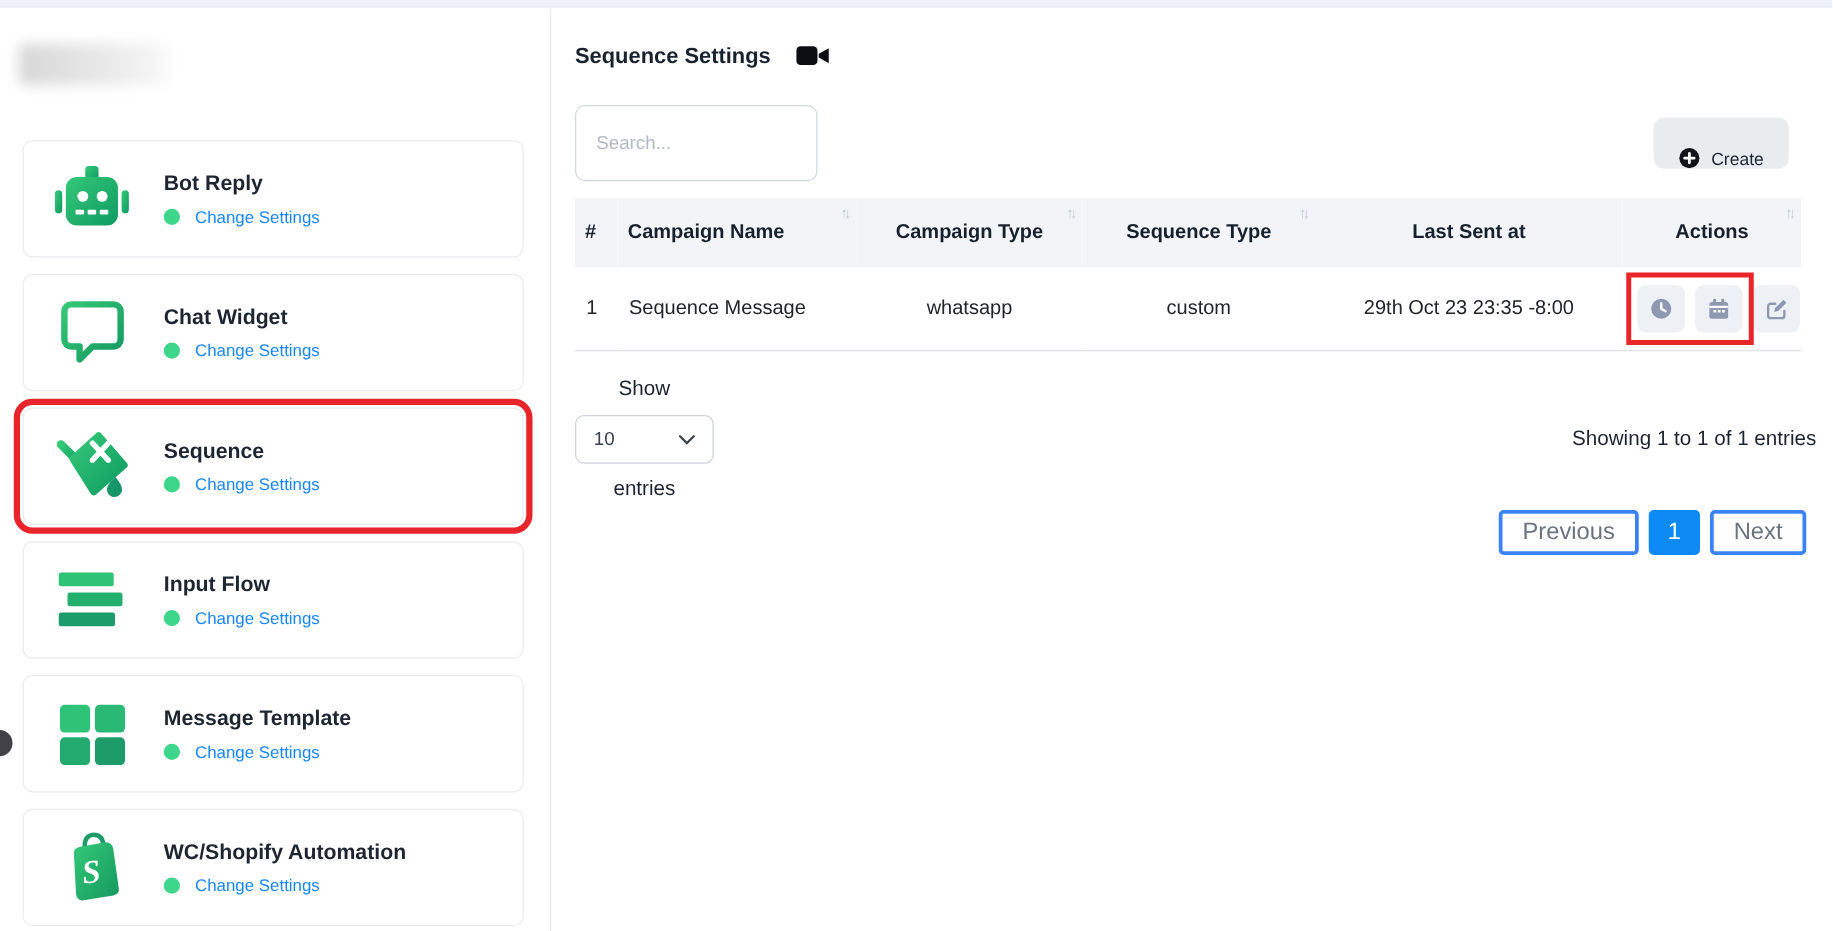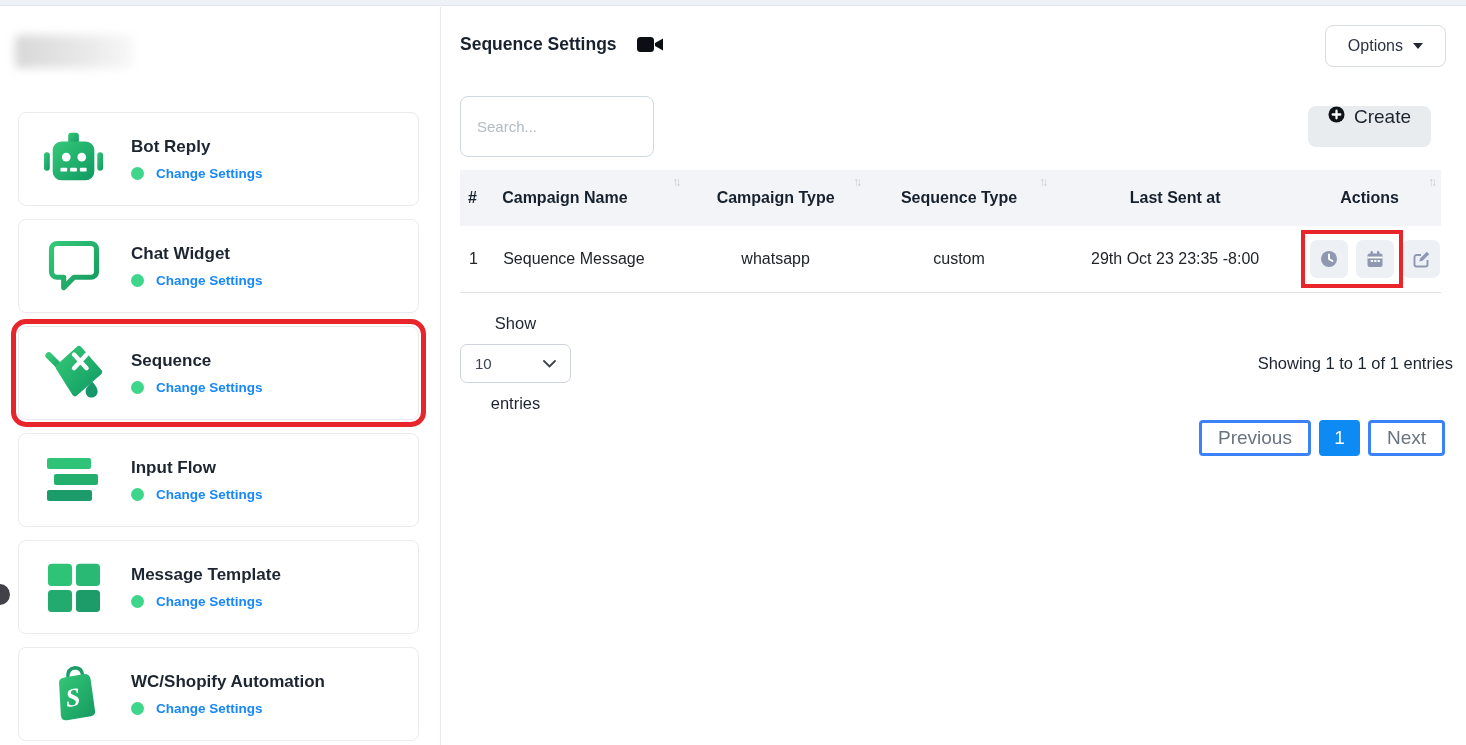--- a/index.html
+++ b/index.html
@@ -22,21 +22,21 @@
   .cards { position:absolute; top:105px; left:18px; width:401px;
            display:flex; flex-direction:column; gap:13px; }
   .card { background:#fff; border:1px solid #e9ebef; border-radius:8px;
           height:94px; display:flex; align-items:center; padding-left:24px; }
   .card.highlight { outline:5px solid #e8252b; outline-offset:2px; }
   .card-icon { width:62px; height:66px; flex:0 0 62px; margin-right:26px;
                display:flex; align-items:center; justify-content:center; }
   .card-title { font-size:17px; font-weight:700; color:#1c2530; margin-bottom:9px; }
   .card-link-row { display:flex; align-items:center; gap:12px; }
   .status-dot { width:13px; height:13px; border-radius:50%; background:#3ed68a; }
-  .change-link { font-size:13.5px; font-weight:700; color:#1787fb; cursor:pointer; }
+  .change-link { font-size:13.5px; font-weight:400; color:#1787fb; cursor:pointer; }
 
   
   .floating-knob { position:absolute; left:-11px; top:584px; width:21px; height:21px;
                    border-radius:50%; background:#414147; }
 
   
   .main { position:absolute; left:442px; top:7px; right:0; bottom:0; background:#fff; }
   .header-row { display:flex; justify-content:space-between; align-items:flex-start;
                 padding:18px 20px 0 18px; }
   .title-wrap { display:flex; align-items:center; gap:20px; margin-top:9px; }
@@ -47,23 +47,23 @@
                  font-family:inherit; }
   .caret-down { width:0; height:0; border-left:5px solid transparent;
                 border-right:5px solid transparent; border-top:6px solid #23282e; }
 
   .toolbar-row { display:flex; justify-content:space-between; align-items:flex-end;
                  margin-top:29px; padding:0 35px 0 18px; }
   .search-input { width:194px; height:61px; border:1px solid #cfd9e0; border-radius:8px;
                   padding:0 16px; font-size:15px; color:#495057; outline:none;
                   font-family:inherit; }
   .search-input::placeholder { color:#b2bac2; }
-  .create-btn { display:flex; align-items:flex-start; gap:9px; background:#e9ecef;
+  .create-btn { display:flex; align-items:flex-end; gap:9px; background:#e9ecef;
                 border:none; border-radius:8px; height:41px; padding:0 20px;
-                font-size:19px; color:#1c2430; margin-bottom:10px; cursor:pointer;
+                font-size:14px; color:#1c2430; margin-bottom:10px; cursor:pointer;
                 font-family:inherit; }
 
   .table-wrap { margin:13px 25px 0 18px; }
   table { width:100%; border-collapse:collapse; font-size:16px; }
   thead th { background:#f2f4f8; font-weight:700; color:#17212e; text-align:center;
              padding:19px 8px; position:relative; cursor:pointer; }
   th.ta-left, td.ta-left { text-align:left; }
   .sort-icon { position:absolute; top:5px; right:7px; font-size:12px;
                color:#c5cbd4; letter-spacing:-3px; font-weight:400; }
   tbody td { padding:22px 8px; border-bottom:1px solid #dee2e6; text-align:center;
@@ -244,24 +244,20 @@
   <div class="header-row">
     <div class="title-wrap">
       <span class="page-title">Sequence Settings</span>
       <span style="display:flex;">
         <svg width="27" height="21" viewBox="0 0 27 21">
           <rect x="0" y="3" width="17" height="15" rx="3.5" fill="#0b0f14"></rect>
           <path d="M18 9 L26 4.5 L26 16.5 L18 12 Z" fill="#0b0f14"></path>
         </svg>
       </span>
     </div>
-    <button class="options-btn">
-      <span>Options</span>
-      <span class="caret-down"></span>
-    </button>
   </div>
 
   <div class="toolbar-row">
     <input class="search-input" type="text" placeholder="Search..." style="">
     <button class="create-btn">
       <span style="display:flex;">
         <svg width="17" height="17" viewBox="0 0 18 18">
           <circle cx="9" cy="9" r="8.5" fill="#101418"></circle>
           <path d="M9 5 V13 M5 9 H13" stroke="#fff" stroke-width="2.4" stroke-linecap="round"></path>
         </svg>

